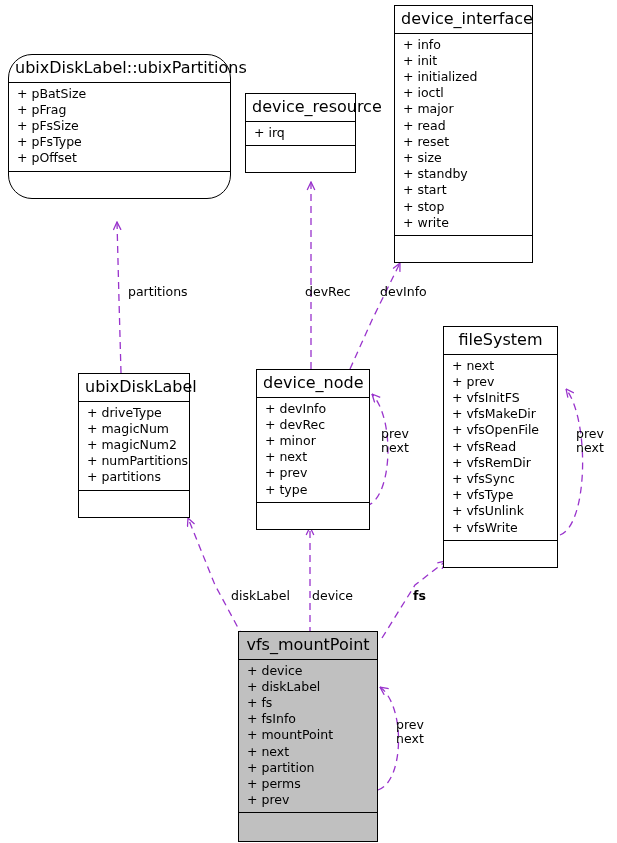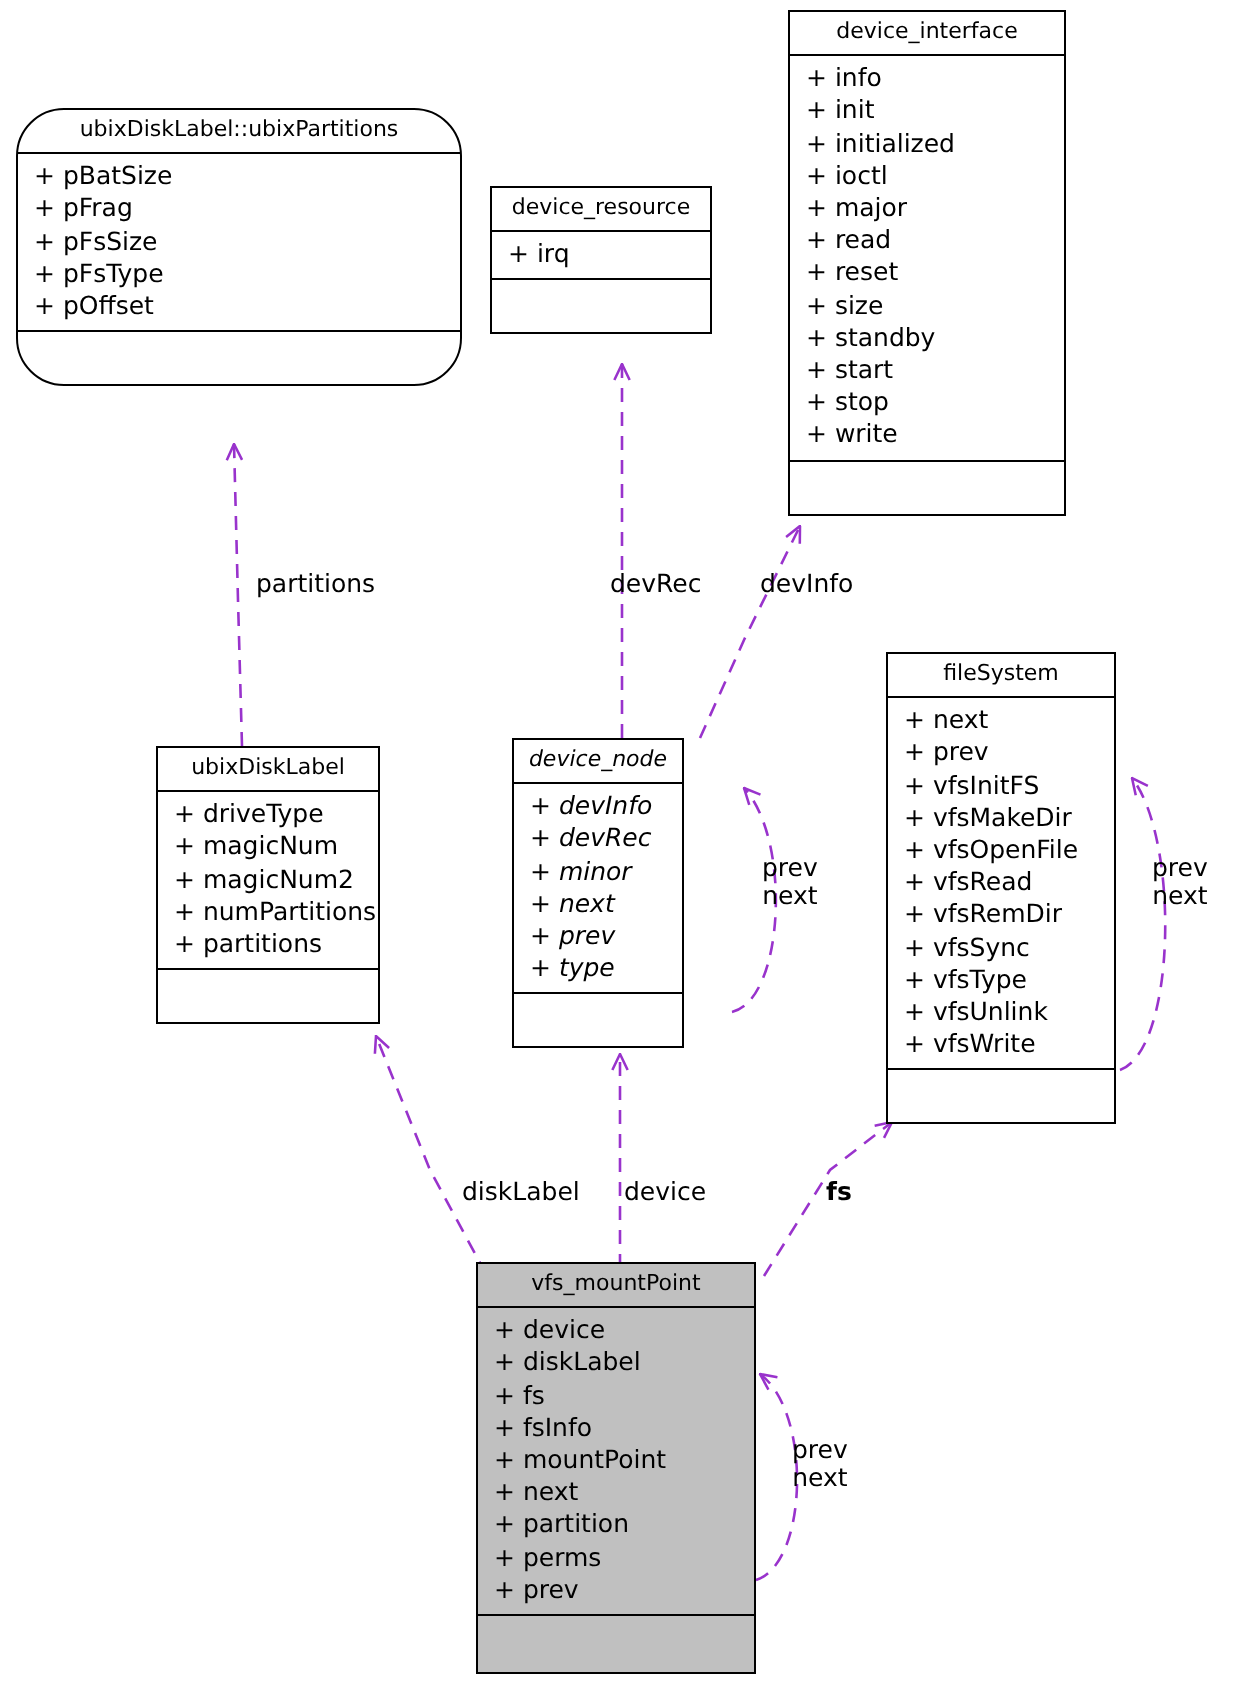--- a/index.html
+++ b/index.html
@@ -29,21 +29,21 @@
     border: 1px solid #000000;
     background: #ffffff;
     box-sizing: border-box;
     z-index: 5;
   }
   .uml-class.highlight {
     background: #c0c0c0;
   }
   .class-title {
     text-align: center;
-    font-size: 11px;
+    font-size: 16px;
     color: #000000;
     padding: 4px 6px 5px 6px;
     border-bottom: 1px solid #000000;
     white-space: nowrap;
     line-height: 1.1;
   }
   .class-attrs {
     border-bottom: 1px solid #000000;
     padding: 3px 0 4px 0;
   }
@@ -144,21 +144,21 @@
     <div class="class-attrs">
       <div class="attr-row">+ driveType</div>
       <div class="attr-row">+ magicNum</div>
       <div class="attr-row">+ magicNum2</div>
       <div class="attr-row">+ numPartitions</div>
       <div class="attr-row">+ partitions</div>
     </div>
     <div class="class-methods" style="height:26px;"></div>
   </div>
 
-  <div class="uml-class" style="left:256px; top:369px; width:86px;font-style:italic;">
+  <div class="uml-class" style="left:256px; top:369px; width:114px;">
     <div class="class-title">device_node</div>
     <div class="class-attrs">
       <div class="attr-row">+ devInfo</div>
       <div class="attr-row">+ devRec</div>
       <div class="attr-row">+ minor</div>
       <div class="attr-row">+ next</div>
       <div class="attr-row">+ prev</div>
       <div class="attr-row">+ type</div>
     </div>
     <div class="class-methods" style="height:26px;"></div>

